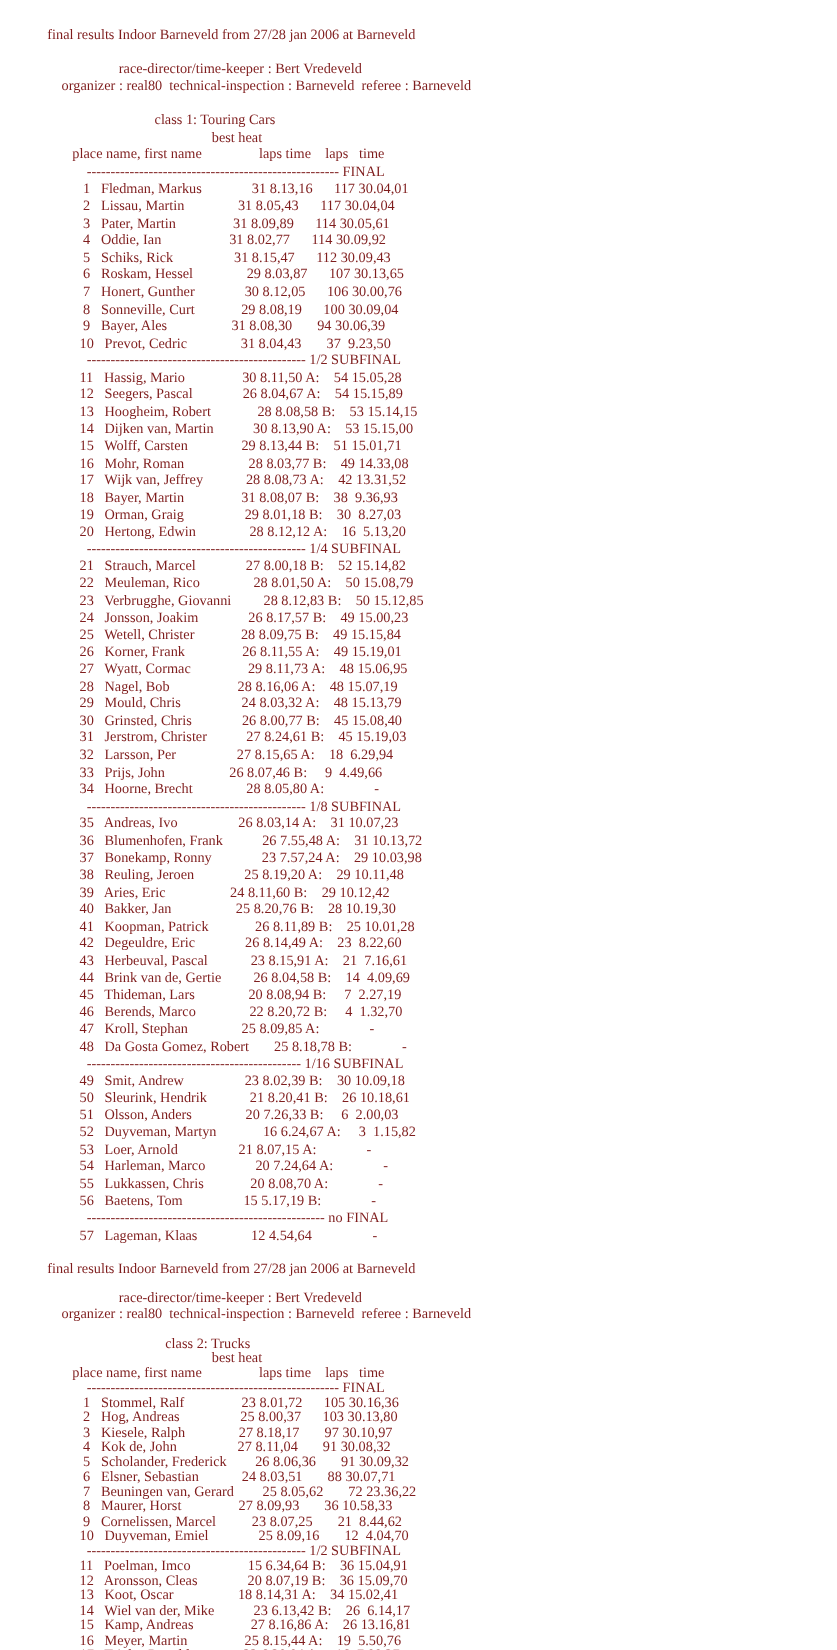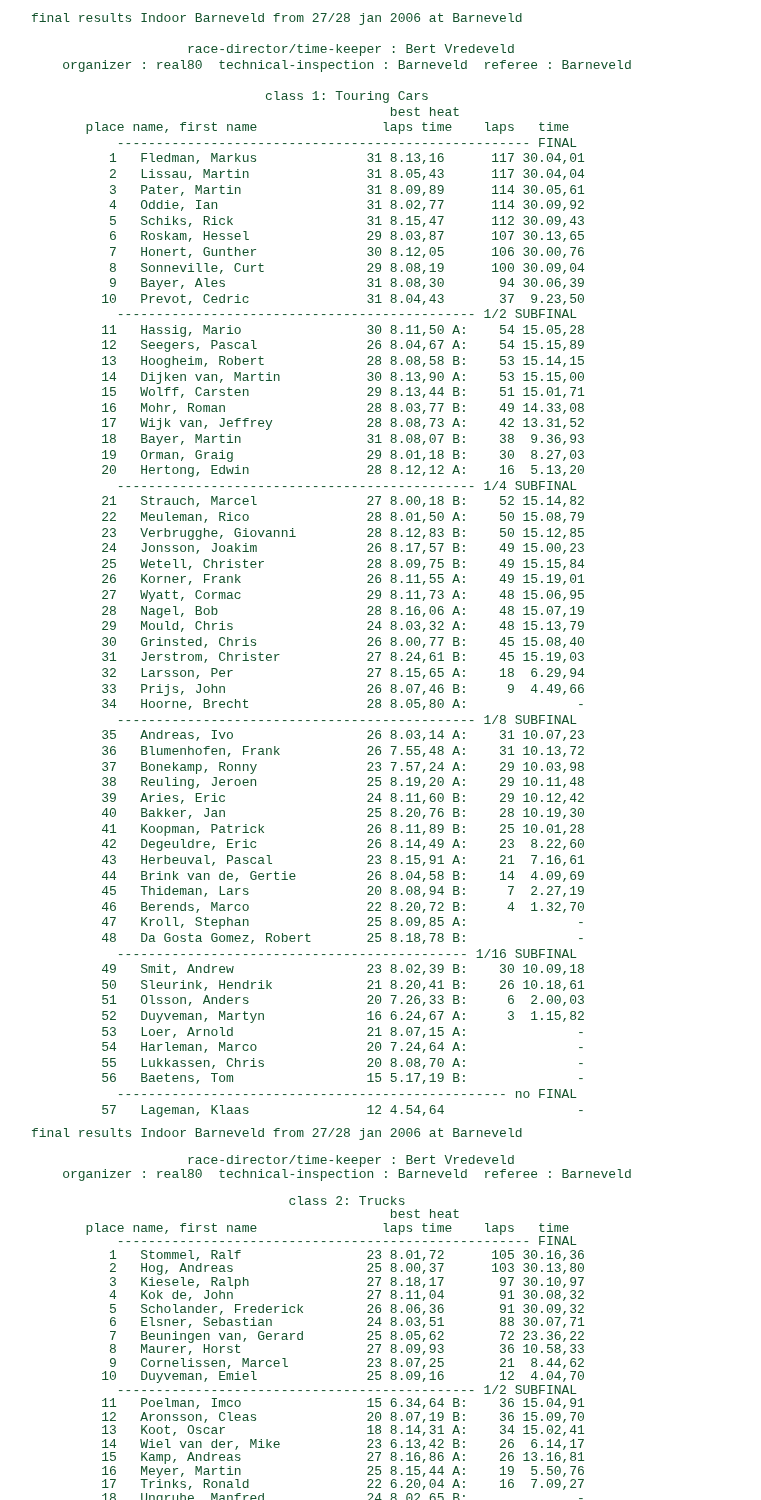--- a/index.html
+++ b/index.html
@@ -3,23 +3,23 @@
 <meta charset="utf-8">
 <style>
   html,body{margin:0;padding:0;}
   body{
     width:761px;height:1500px;overflow:hidden;
     background:#ffffff;color:#000000;
     font-family:"Liberation Mono","DejaVu Sans Mono",monospace;
   }
   .results-page{width:761px;height:1500px;}
   .block{
-    margin:4px;padding:0 0 0 27px;
-    font-family:Liberation Mono, monospace;
-    font-size:13px;color:#14532d;
+    margin:16px;padding:0 0 0 27px;
+    font-family:Liberation Serif, serif;
+    font-size:13px;color:#7f1d1d;
     white-space:pre;
   }
   .block div{white-space:pre;}
   .block1{padding-top:7px;line-height:15.6px;}
   .block2{margin-top:9px;line-height:13.5px;}
 </style>
 </head>
 <body>
 
 <div class="results-page">

